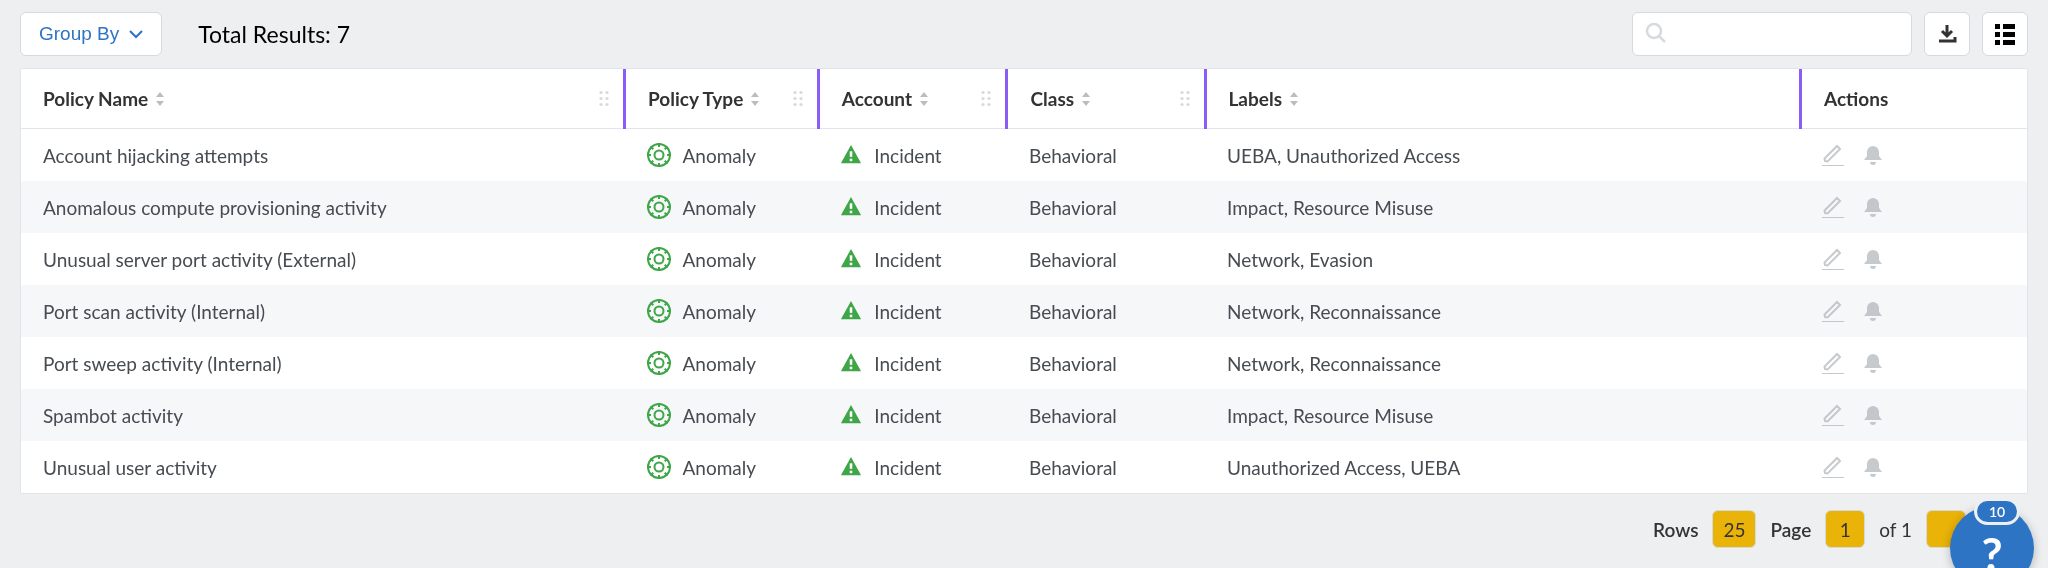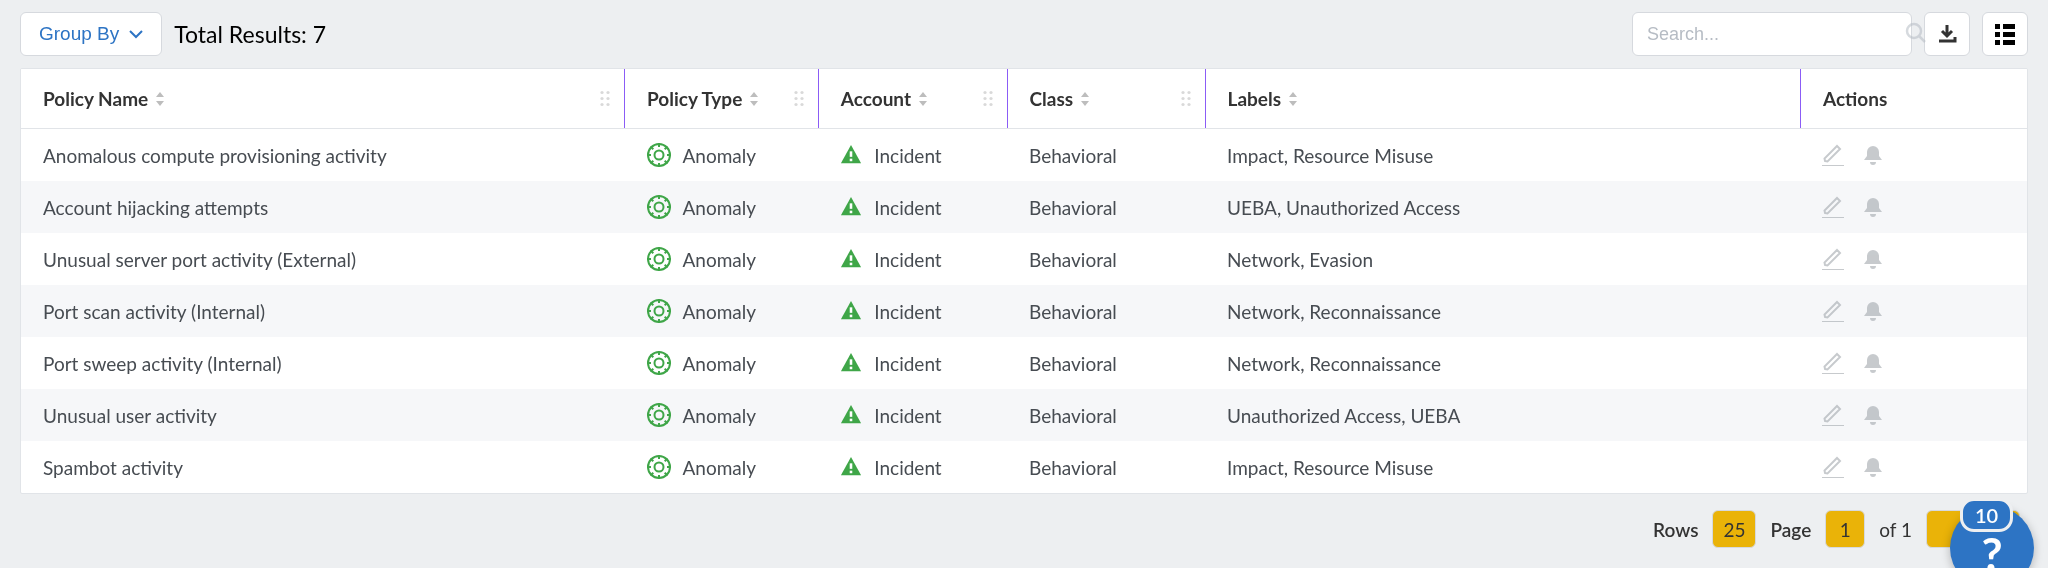--- a/index.html
+++ b/index.html
@@ -1,18 +1,18 @@
 <!DOCTYPE html>
 <html><head>
 <meta charset="utf-8">
 <style>
   * { box-sizing: border-box; margin: 0; padding: 0; }
   html, body { width: 2048px; height: 568px; font-family: "Segoe UI", "Lato", -apple-system, sans-serif; background: #edeff1; color: #333; }
   .toolbar {
-    display: flex; align-items: center; padding: 12px 20px 12px 20px; gap: 12px;
+    display: flex; align-items: center; padding: 12px 20px 12px 20px; gap: 36px;
   }
   .group-by-btn {
     display: inline-flex; align-items: center; gap: 10px;
     background: #fff; border: 1px solid #d6d9de; border-radius: 6px;
     padding: 10px 18px; color: #2d74c4; font-size: 19px; font-weight: 500; cursor: pointer;
   }
   .group-by-btn svg { fill: #2d74c4; }
   .total-results { font-size: 23px; color: #000000; font-weight: 400; }
   .toolbar-right { margin-left: auto; display: flex; align-items: center; gap: 12px; }
   .search-wrap {
@@ -27,21 +27,21 @@
   .icon-btn {
     background: #fff; border: 1px solid #d6d9de; border-radius: 6px;
     width: 46px; height: 44px; display: inline-flex; align-items: center; justify-content: center; cursor: pointer;
   }
   .table-wrap { margin: 0 20px; background: #fff; border: 1px solid #e1e4e8; border-radius: 2px; overflow: hidden; }
   table { width: 100%; border-collapse: collapse; }
   thead th {
     text-align: left; font-size: 19px; font-weight: 700; color: #333;
     padding: 18px 22px; border-bottom: 1px solid #e1e4e8; position: relative; background: #fff;
   }
-  thead th.divider-r { border-right: 1px solid #8b5cf6; }
+  thead th.divider-r { border-right: 3px solid #8b5cf6; }
   .th-inner { display: flex; align-items: center; gap: 8px; }
   .sort-arrows svg { display: block; }
   .drag-handle { position: absolute; right: 14px; top: 50%; transform: translateY(-50%); }
   tbody td {
     font-size: 19px; color: #474c52; padding: 14px 22px; white-space: nowrap;
   }
   tbody tr:nth-child(even) td { background: #f6f7f9; }
   .cell-icon-text { display: flex; align-items: center; gap: 12px; }
   .actions-cell { display: flex; align-items: center; gap: 18px; }
   .pager-row {
@@ -52,22 +52,22 @@
     background: #eab308; border: 1px solid #d6d9de; border-radius: 6px;
     height: 38px; min-width: 40px; display: inline-flex; align-items: center; justify-content: center; padding: 0 10px;
   }
   .help-badge {
     position: fixed; right: 14px; bottom: -22px; width: 84px; height: 84px; border-radius: 50%;
     background: #2d74c4; display: flex; align-items: flex-start; justify-content: center; color: #fff;
     box-shadow: 0 2px 10px rgba(0,0,0,0.25);
   }
   .help-badge .q { font-size: 46px; font-weight: 700; margin-top: 20px; }
   .help-badge .count {
-    position: absolute; top: -8px; left: 10px; background: #2d74c4; color: #fff;
-    border-radius: 14px; padding: 2px 12px; font-size: 20px; font-weight: 600; border: 3px solid #edeff1;
+    position: absolute; top: -8px; left: 24px; background: #2d74c4; color: #fff;
+    border-radius: 14px; padding: 2px 12px; font-size: 14px; font-weight: 600; border: 3px solid #edeff1;
   }
   .muted svg { opacity: 0.55; }
 </style>
 </head>
 <body>
 
 <svg width="0" height="0" style="position:absolute">
   <defs>
     <g id="ico-chevron-down">
         <path d="M1 4l6 6 6-6" stroke="currentColor" stroke-width="2" fill="none"></path>
@@ -130,21 +130,20 @@
   <button class="group-by-btn">
     <span>Group By</span>
     <svg width="14" height="14" viewBox="0 0 14 14">
         <use href="#ico-chevron-down"></use>
       </svg>
   </button>
   <div class="total-results">Total Results: 7</div>
 
   <div class="toolbar-right">
     <div class="search-wrap">
-      <input type="text" placeholder="Search..." style="">
       <span class="search-icon muted">
         <svg width="22" height="22" viewBox="0 0 22 22" style="color:#b6bcc4">
             <use href="#ico-search"></use>
           </svg>
       </span>
     </div>
     <button class="icon-btn">
       <svg width="22" height="22" viewBox="0 0 22 22" style="color:#333">
           <use href="#ico-download"></use>
         </svg>
@@ -231,20 +230,51 @@
               </span>
           </span>
         </th>
         <th style="border-left:1px solid #e9ecef">
           <span>Actions</span>
         </th>
       </tr>
     </thead>
     <tbody id="tbody">
         <tr>
+          <td>Account hijacking attempts</td>
+          <td>
+            <span class="cell-icon-text">
+              <svg width="24" height="24" viewBox="0 0 24 24" style="color:#3fa648">
+                <use href="#ico-gear"></use>
+              </svg>
+              <span>Anomaly</span>
+            </span>
+          </td>
+          <td>
+            <span class="cell-icon-text">
+              <svg width="22" height="22" viewBox="0 0 24 24" style="color:#3fa648">
+                <use href="#ico-incident"></use>
+              </svg>
+              <span>Incident</span>
+            </span>
+          </td>
+          <td>Behavioral</td>
+          <td>UEBA, Unauthorized Access</td>
+          <td>
+            <span class="actions-cell muted">
+              <svg width="22" height="22" viewBox="0 0 22 22" style="color:#9aa0a6">
+                <use href="#ico-edit"></use>
+              </svg>
+              <svg width="22" height="22" viewBox="0 0 22 22" style="color:#9aa0a6">
+                <use href="#ico-bell"></use>
+              </svg>
+            </span>
+          </td>
+        </tr>
+        <tr>
           <td>Anomalous compute provisioning activity</td>
           <td>
             <span class="cell-icon-text">
               <svg width="24" height="24" viewBox="0 0 24 24" style="color:#3fa648">
                 <use href="#ico-gear"></use>
               </svg>
               <span>Anomaly</span>
             </span>
           </td>
           <td>
@@ -262,51 +292,20 @@
               <svg width="22" height="22" viewBox="0 0 22 22" style="color:#9aa0a6">
                 <use href="#ico-edit"></use>
               </svg>
               <svg width="22" height="22" viewBox="0 0 22 22" style="color:#9aa0a6">
                 <use href="#ico-bell"></use>
               </svg>
             </span>
           </td>
         </tr>
         <tr>
-          <td>Account hijacking attempts</td>
-          <td>
-            <span class="cell-icon-text">
-              <svg width="24" height="24" viewBox="0 0 24 24" style="color:#3fa648">
-                <use href="#ico-gear"></use>
-              </svg>
-              <span>Anomaly</span>
-            </span>
-          </td>
-          <td>
-            <span class="cell-icon-text">
-              <svg width="22" height="22" viewBox="0 0 24 24" style="color:#3fa648">
-                <use href="#ico-incident"></use>
-              </svg>
-              <span>Incident</span>
-            </span>
-          </td>
-          <td>Behavioral</td>
-          <td>UEBA, Unauthorized Access</td>
-          <td>
-            <span class="actions-cell muted">
-              <svg width="22" height="22" viewBox="0 0 22 22" style="color:#9aa0a6">
-                <use href="#ico-edit"></use>
-              </svg>
-              <svg width="22" height="22" viewBox="0 0 22 22" style="color:#9aa0a6">
-                <use href="#ico-bell"></use>
-              </svg>
-            </span>
-          </td>
-        </tr>
-        <tr>
           <td>Unusual server port activity (External)</td>
           <td>
             <span class="cell-icon-text">
               <svg width="24" height="24" viewBox="0 0 24 24" style="color:#3fa648">
                 <use href="#ico-gear"></use>
               </svg>
               <span>Anomaly</span>
             </span>
           </td>
           <td>
@@ -386,70 +385,70 @@
               <svg width="22" height="22" viewBox="0 0 22 22" style="color:#9aa0a6">
                 <use href="#ico-edit"></use>
               </svg>
               <svg width="22" height="22" viewBox="0 0 22 22" style="color:#9aa0a6">
                 <use href="#ico-bell"></use>
               </svg>
             </span>
           </td>
         </tr>
         <tr>
+          <td>Spambot activity</td>
+          <td>
+            <span class="cell-icon-text">
+              <svg width="24" height="24" viewBox="0 0 24 24" style="color:#3fa648">
+                <use href="#ico-gear"></use>
+              </svg>
+              <span>Anomaly</span>
+            </span>
+          </td>
+          <td>
+            <span class="cell-icon-text">
+              <svg width="22" height="22" viewBox="0 0 24 24" style="color:#3fa648">
+                <use href="#ico-incident"></use>
+              </svg>
+              <span>Incident</span>
+            </span>
+          </td>
+          <td>Behavioral</td>
+          <td>Impact, Resource Misuse</td>
+          <td>
+            <span class="actions-cell muted">
+              <svg width="22" height="22" viewBox="0 0 22 22" style="color:#9aa0a6">
+                <use href="#ico-edit"></use>
+              </svg>
+              <svg width="22" height="22" viewBox="0 0 22 22" style="color:#9aa0a6">
+                <use href="#ico-bell"></use>
+              </svg>
+            </span>
+          </td>
+        </tr>
+        <tr>
           <td>Unusual user activity</td>
           <td>
             <span class="cell-icon-text">
               <svg width="24" height="24" viewBox="0 0 24 24" style="color:#3fa648">
                 <use href="#ico-gear"></use>
               </svg>
               <span>Anomaly</span>
             </span>
           </td>
           <td>
             <span class="cell-icon-text">
               <svg width="22" height="22" viewBox="0 0 24 24" style="color:#3fa648">
                 <use href="#ico-incident"></use>
               </svg>
               <span>Incident</span>
             </span>
           </td>
           <td>Behavioral</td>
           <td>Unauthorized Access, UEBA</td>
-          <td>
-            <span class="actions-cell muted">
-              <svg width="22" height="22" viewBox="0 0 22 22" style="color:#9aa0a6">
-                <use href="#ico-edit"></use>
-              </svg>
-              <svg width="22" height="22" viewBox="0 0 22 22" style="color:#9aa0a6">
-                <use href="#ico-bell"></use>
-              </svg>
-            </span>
-          </td>
-        </tr>
-        <tr>
-          <td>Spambot activity</td>
-          <td>
-            <span class="cell-icon-text">
-              <svg width="24" height="24" viewBox="0 0 24 24" style="color:#3fa648">
-                <use href="#ico-gear"></use>
-              </svg>
-              <span>Anomaly</span>
-            </span>
-          </td>
-          <td>
-            <span class="cell-icon-text">
-              <svg width="22" height="22" viewBox="0 0 24 24" style="color:#3fa648">
-                <use href="#ico-incident"></use>
-              </svg>
-              <span>Incident</span>
-            </span>
-          </td>
-          <td>Behavioral</td>
-          <td>Impact, Resource Misuse</td>
           <td>
             <span class="actions-cell muted">
               <svg width="22" height="22" viewBox="0 0 22 22" style="color:#9aa0a6">
                 <use href="#ico-edit"></use>
               </svg>
               <svg width="22" height="22" viewBox="0 0 22 22" style="color:#9aa0a6">
                 <use href="#ico-bell"></use>
               </svg>
             </span>
           </td>

